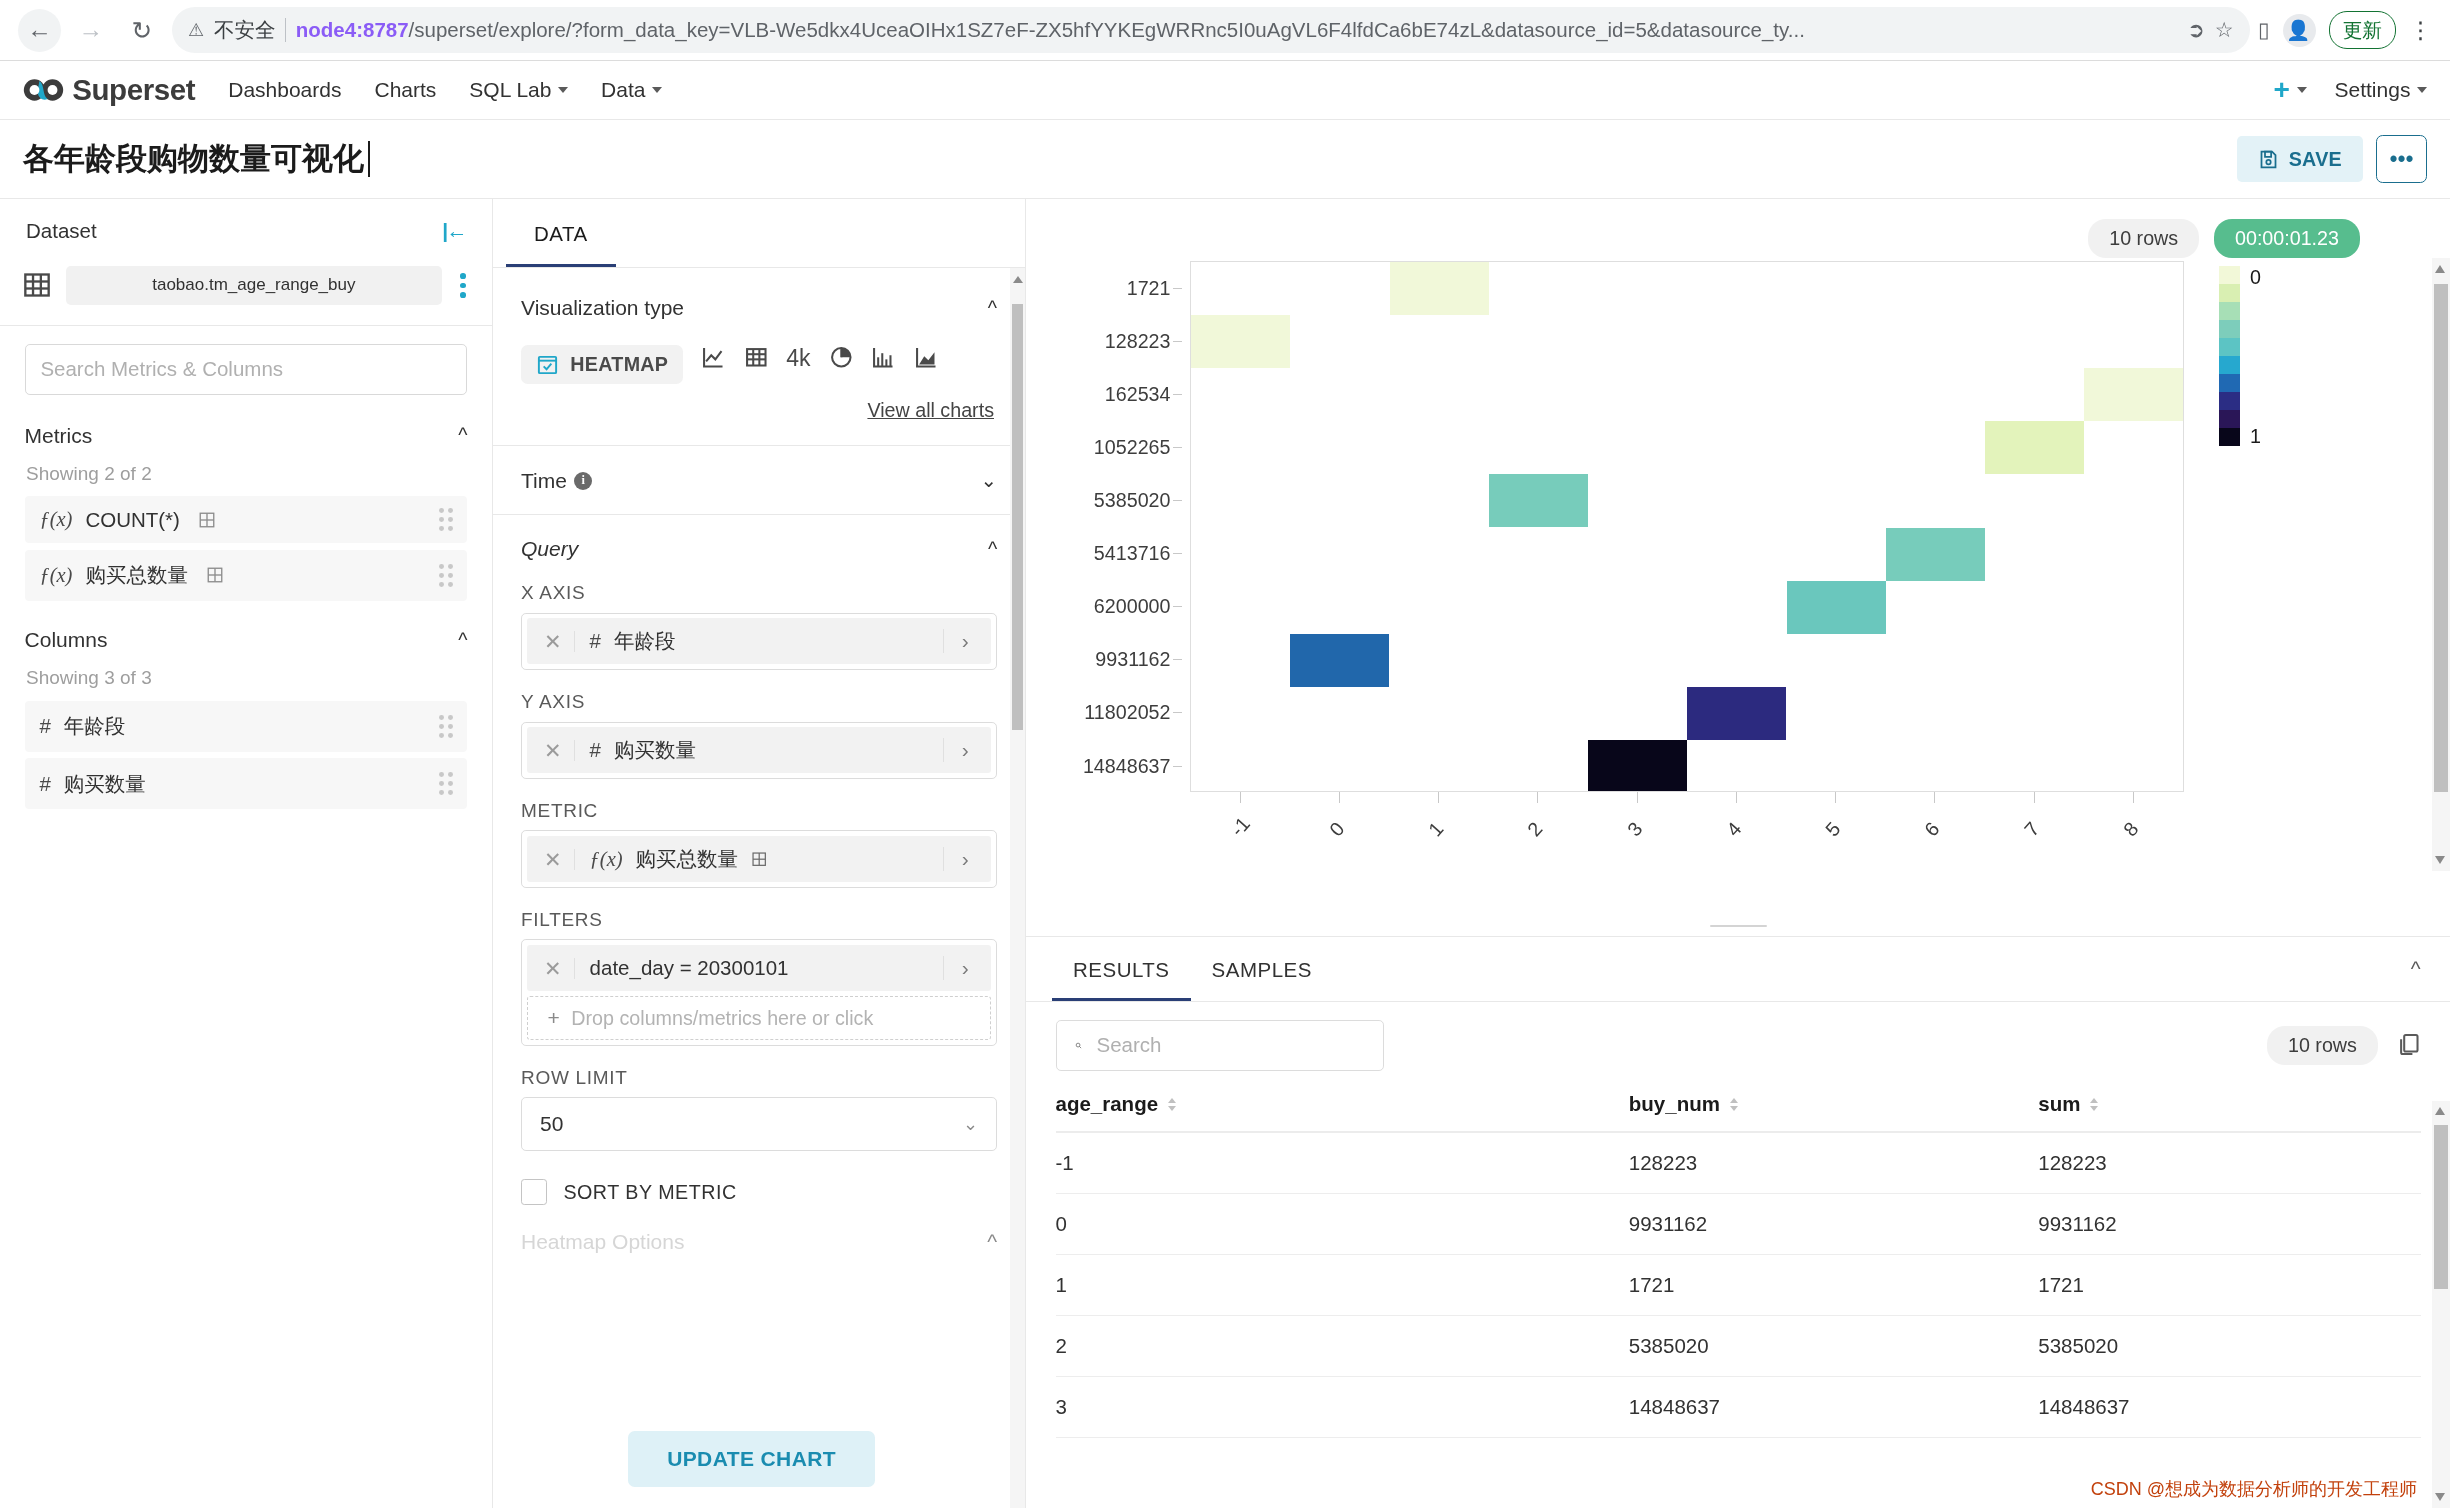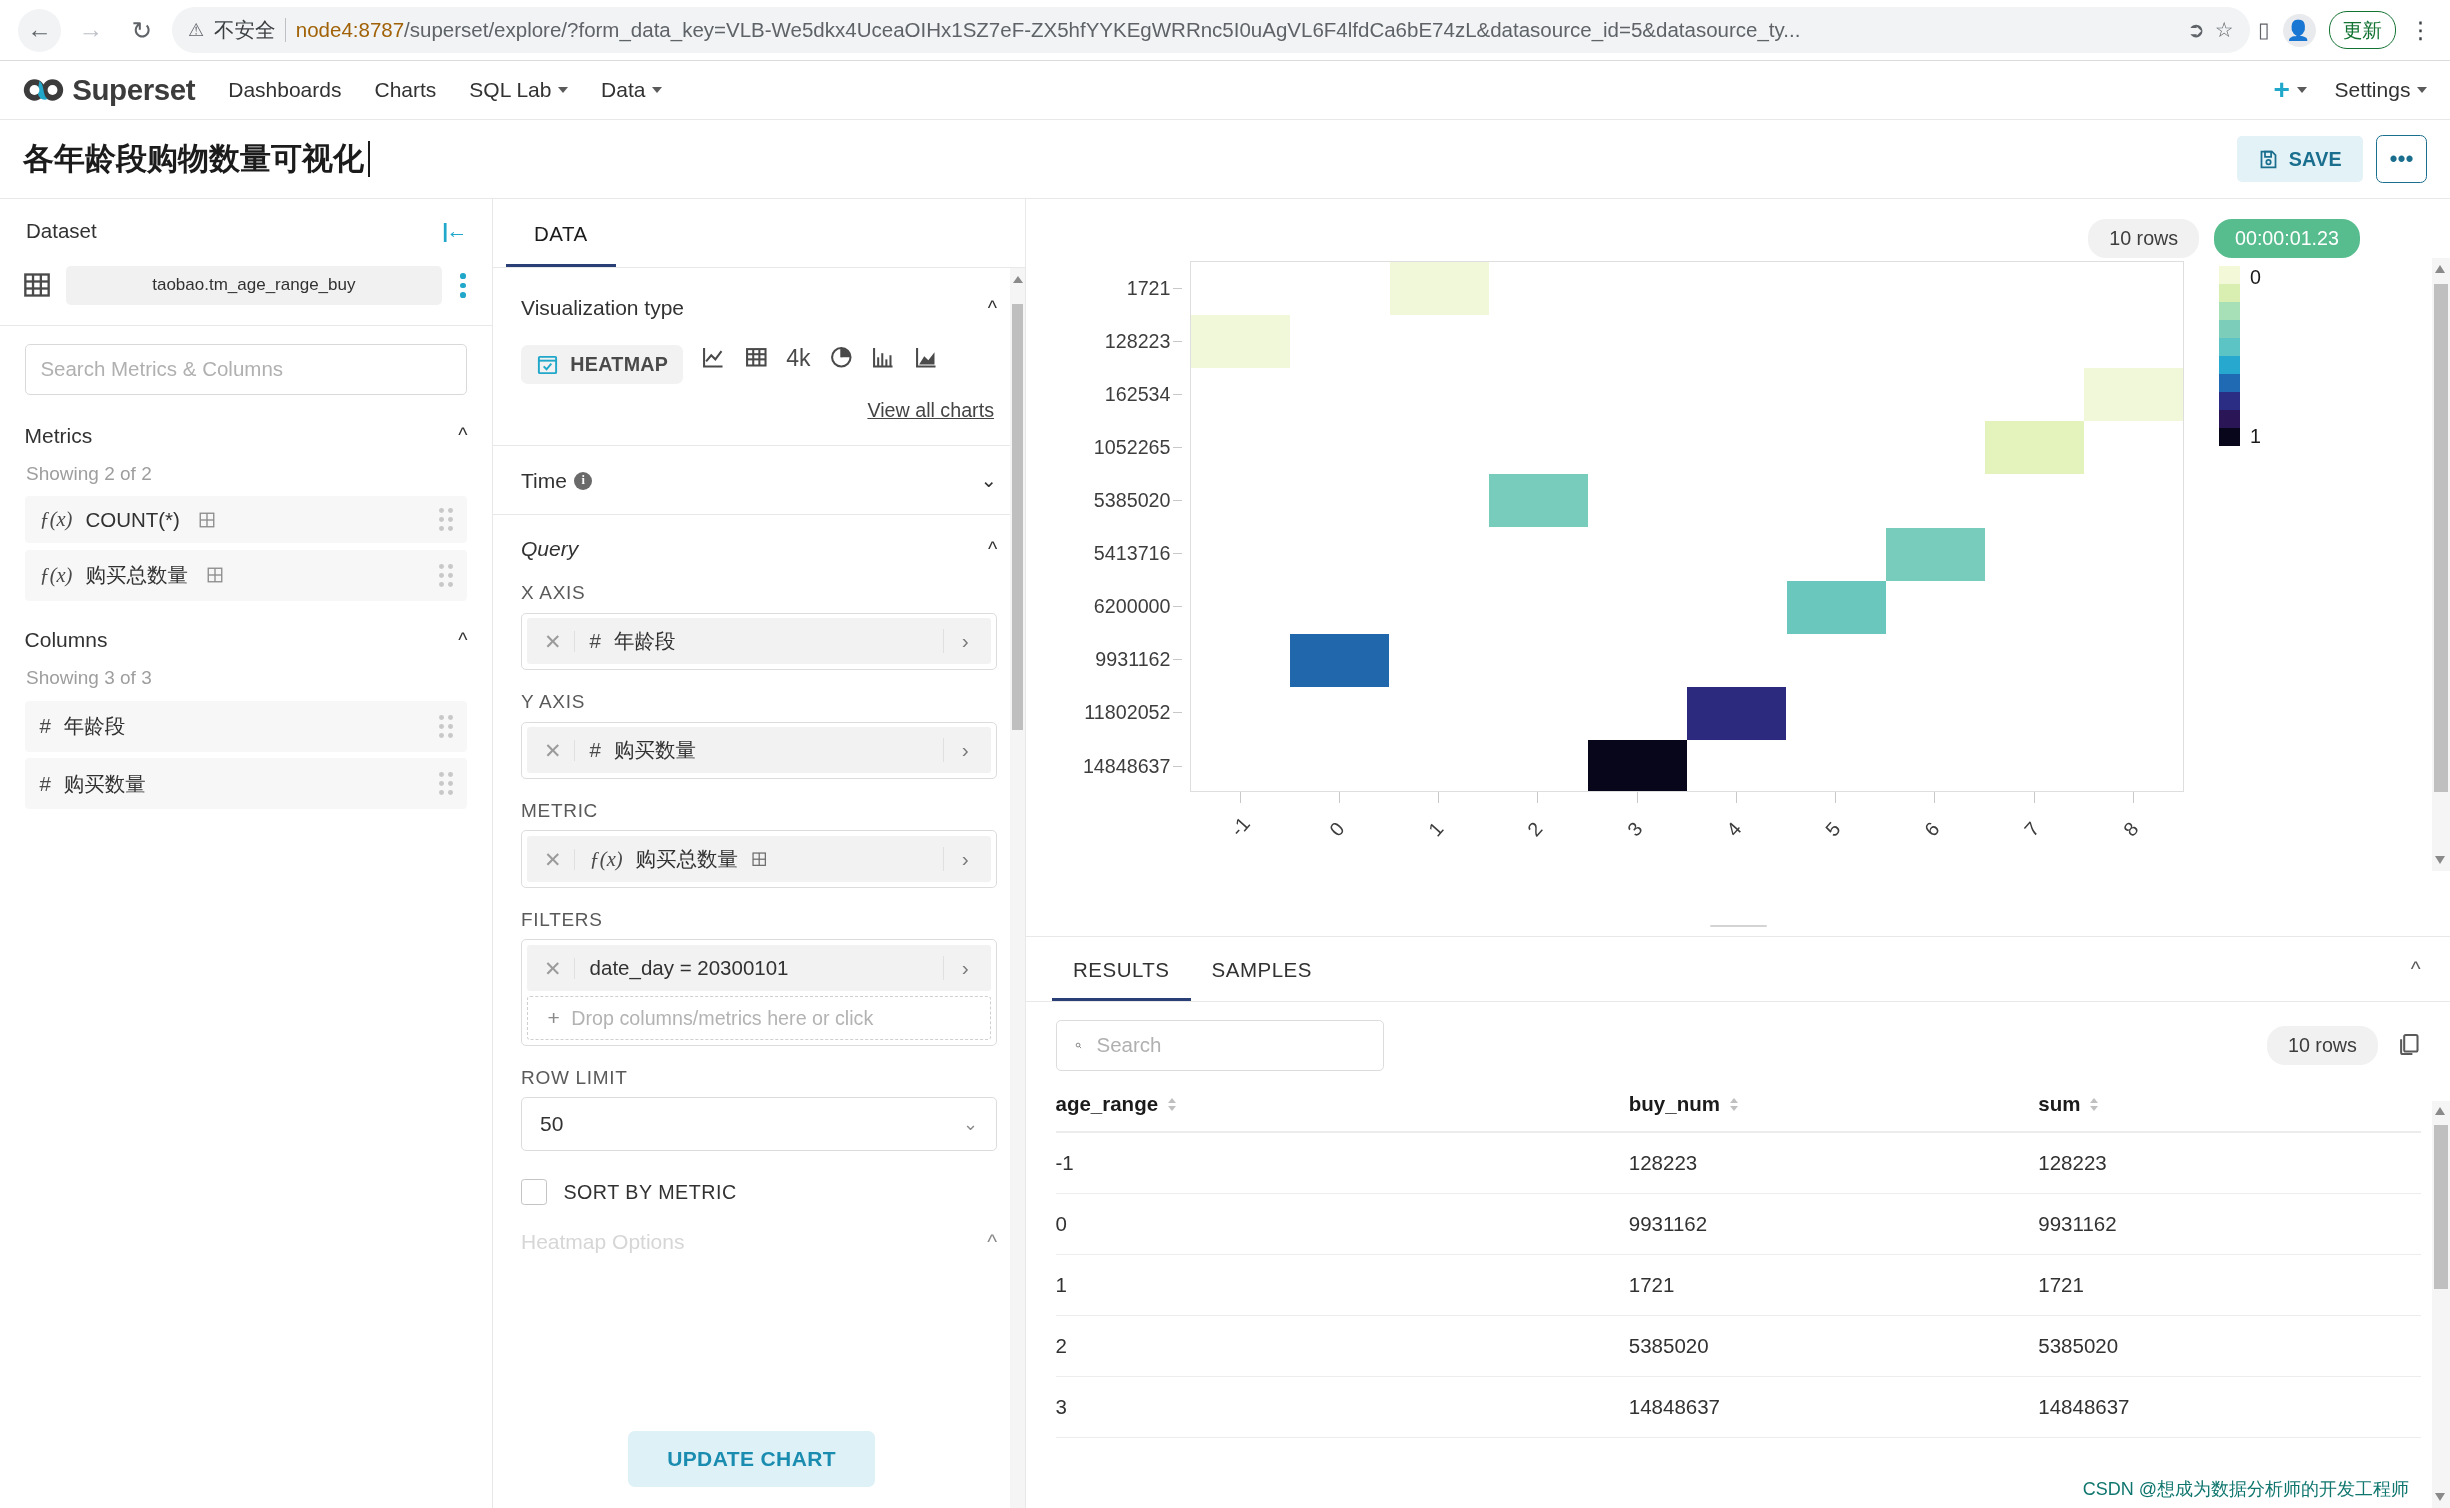--- a/index.html
+++ b/index.html
@@ -30,21 +30,21 @@
     display: flex; align-items: center; padding: 0 16.4px; gap: 9.8px;
     min-width: 0;
   }
   .warn-icon { font-size: 18px; color: #5f6368; }
   .not-secure { font-size: 20.5px; color: #3c4043; white-space: nowrap; }
   .vdiv { width:0.8px; height:24.6px; background:#bdc1c6; }
   .url-text {
     font-size: 20.5px; color: #5f6368; white-space: nowrap;
     overflow: hidden; text-overflow: ellipsis; flex: 1; min-width:0;
   }
-  .url-text b { color:#a16207; font-weight:400; }
+  .url-text b { color:#8b5cf6; font-weight:700; }
   .omni-icon { font-size: 21px; color: #5f6368; flex:none; }
   .chrome-right { display:flex; align-items:center; gap:13px; flex:none; }
   .ext-icon { font-size: 21px; color:#5f6368; }
   .avatar-circle {
     width:33px;height:33px;border-radius:50%;background:#e8eaed;
     display:flex;align-items:center;justify-content:center;color:#5f6368;font-size:19.7px;
   }
   .update-pill {
     border:1.6px solid #137333; color:#137333; border-radius:18px;
     padding:4.1px 13px; font-size:19.7px;
@@ -274,21 +274,21 @@
   .sa-dn { width:0;height:0;border-left:4.9px solid transparent;border-right:4.9px solid transparent;border-top:5.7px solid #c0c0c0; }
   .table-scroll { flex:1; overflow:hidden; padding: 0 29.5px 0 29.5px; }
   .res-scrollbar { position:absolute; right:0; top: 164px; bottom:0; width:18px; background:#f5f5f5; }
   .rs-up { position:absolute; top:6.6px; left:3.3px; width:0;height:0;
     border-left:5.7px solid transparent;border-right:5.7px solid transparent;border-bottom:8.2px solid #8a8a8a;}
   .rs-down { position:absolute; bottom:6.6px; left:3.3px; width:0;height:0;
     border-left:5.7px solid transparent;border-right:5.7px solid transparent;border-top:8.2px solid #8a8a8a;}
   .rs-thumb { position:absolute; top: 24.6px; left:1.6px; width:14.8px; height: 164px; background:#bfbfbf; }
 
   .watermark {
-    position:absolute; right: 41px; bottom: 6.6px; font-size: 18px; color:#0f766e;
+    position:absolute; right: 33px; bottom: 6.6px; font-size: 18px; color:#c2410c;
   }
 </style>
 </head>
 <body>
 
 <div class="browser-bar">
   <div class="nav-btn back">←</div>
   <div class="nav-btn fwd">→</div>
   <div class="nav-btn">↻</div>
   <div class="omnibox">

